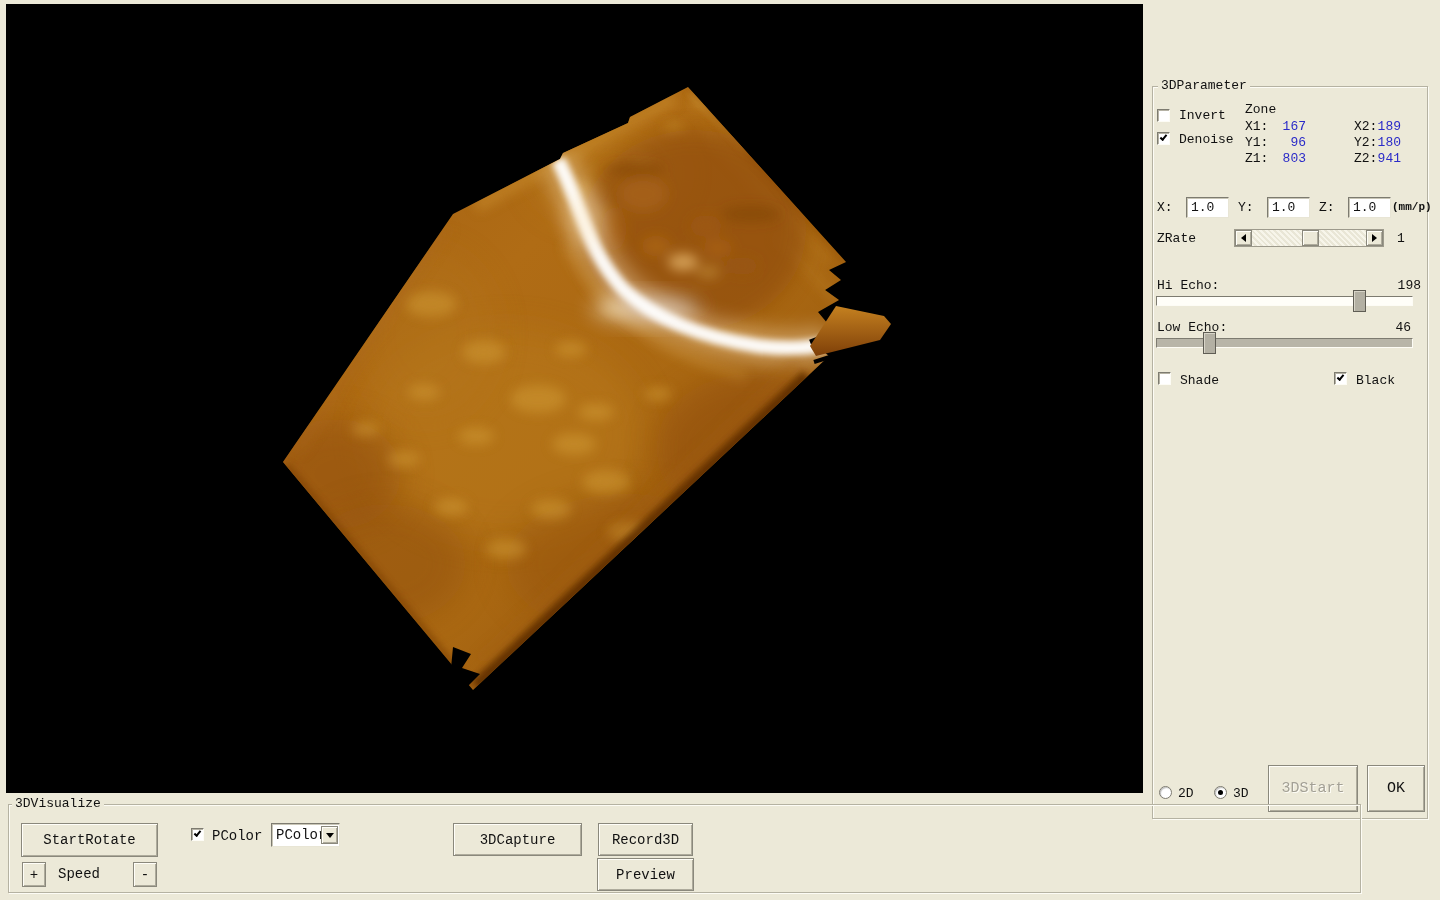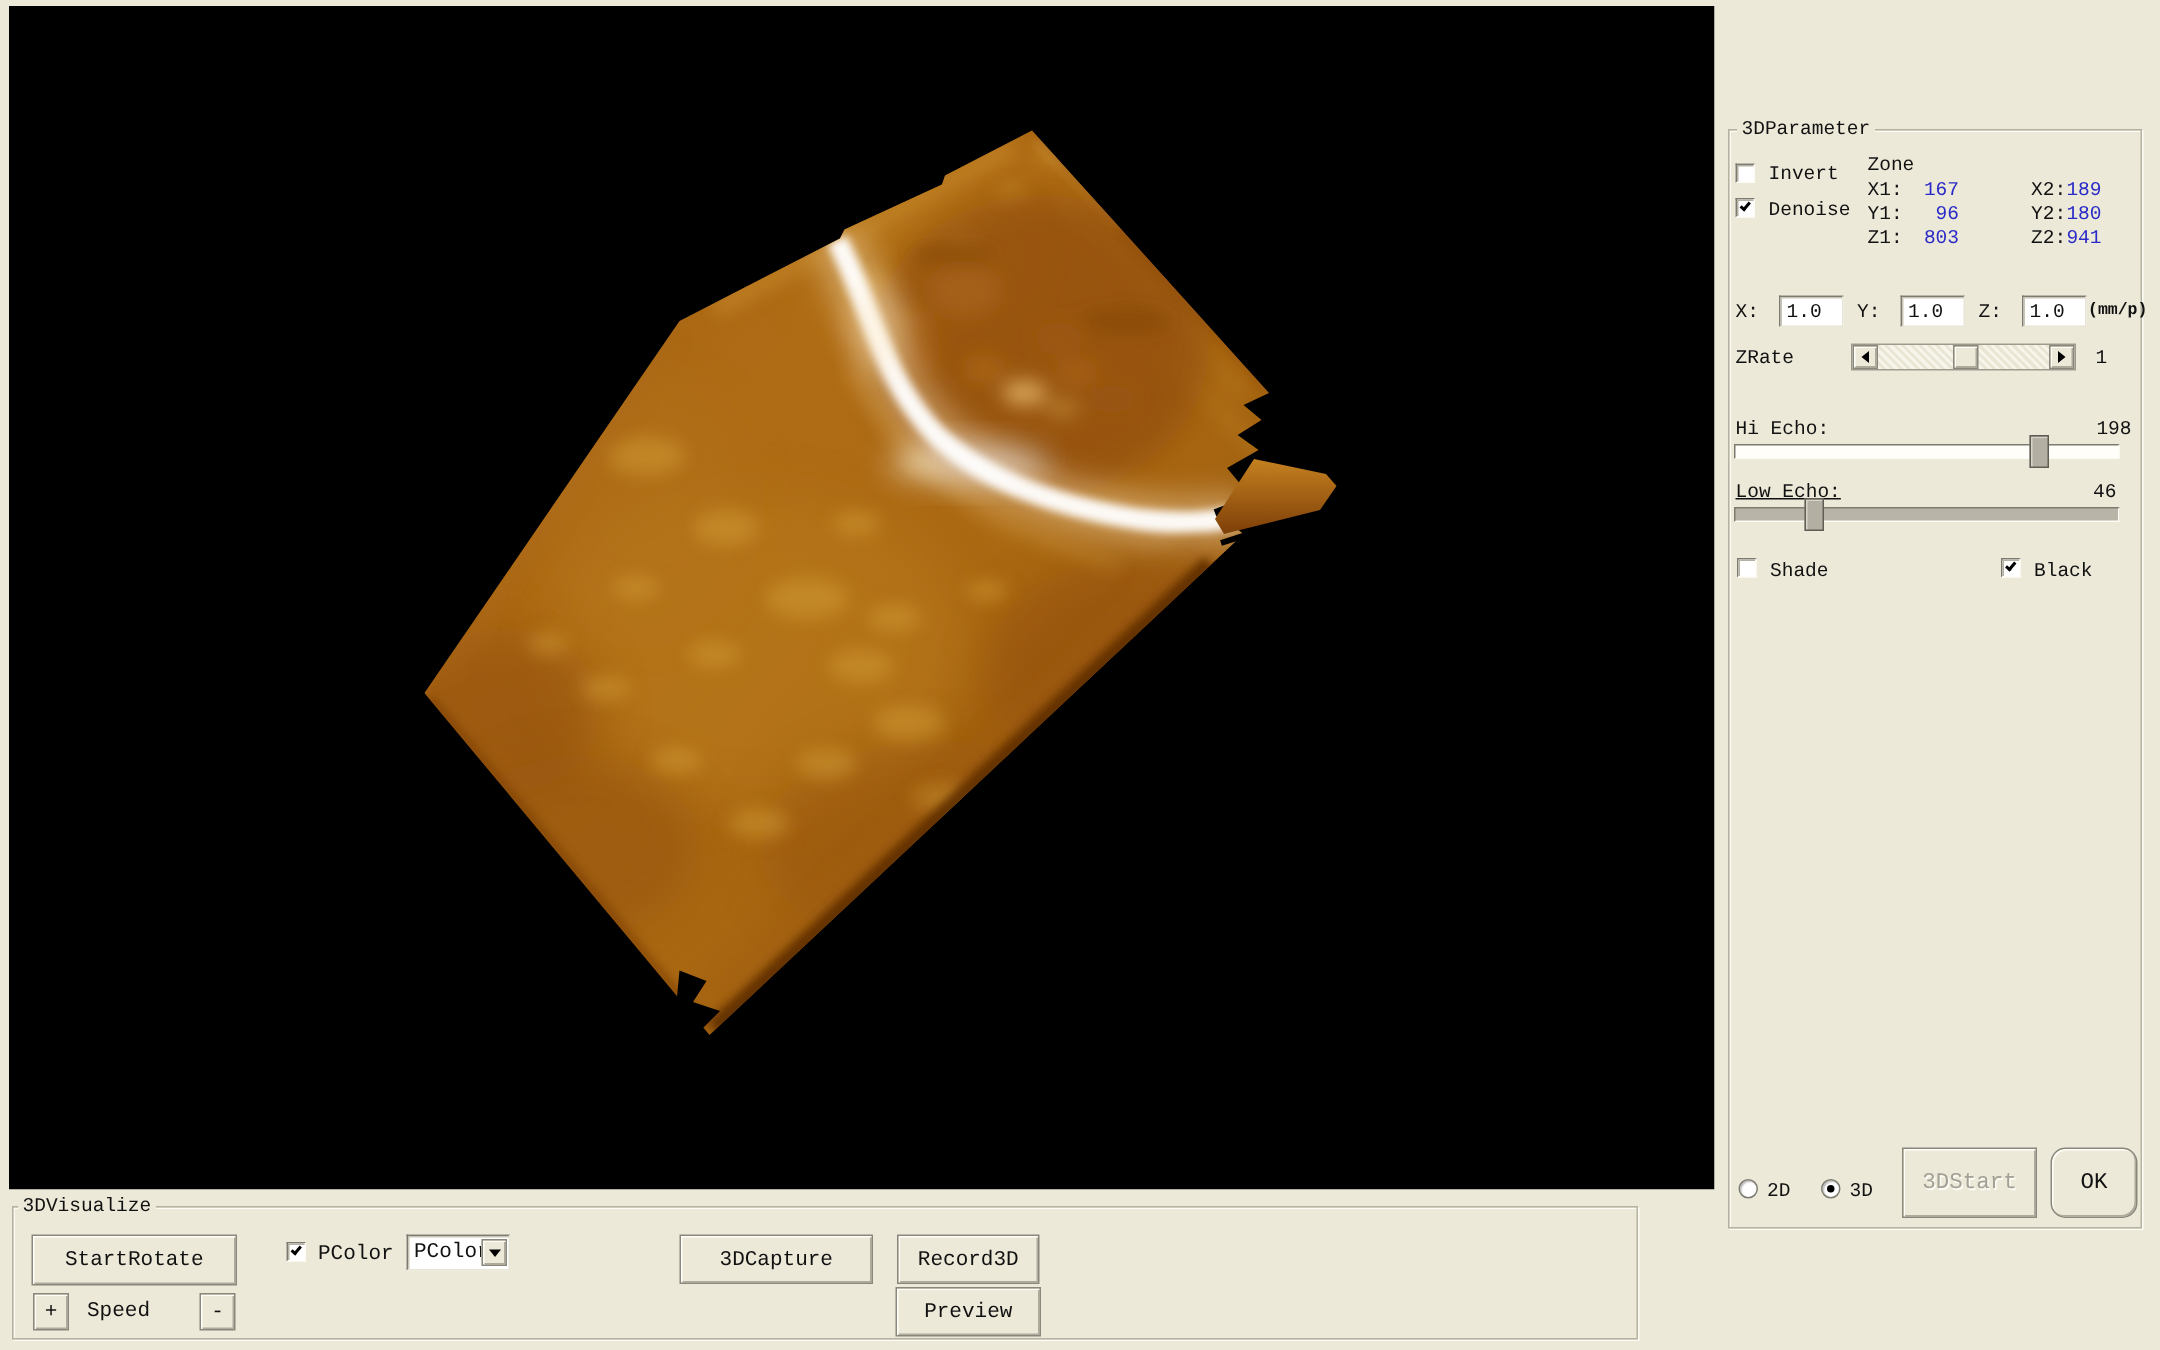--- a/index.html
+++ b/index.html
@@ -298,45 +298,45 @@
           <span class="tri-right"></span>
         </span>
     </div>
     <span class="lbl" style="left:244px; top:145px;">1</span>
 
     <span class="lbl" style="left:4px; top:192px;">Hi Echo:</span>
     <span class="lbl" style="left:228px; top:192px; width:40px; text-align:right;">198</span>
     <div class="slider-track light" style="left:3px; top:209px; width:257px;"></div>
     <span class="slider-thumb" style="top: 203px; left: 200px;"></span>
 
-    <span class="lbl" style="left:4px; top:234px;text-decoration:underline;">Low Echo:</span>
+    <span class="lbl" style="left:4px; top:234px;">Low Echo:</span>
     <span class="lbl" style="left:218px; top:234px; width:40px; text-align:right;">46</span>
     <div class="slider-track gray" style="left:3px; top:251px; width:257px;"></div>
     <span class="slider-thumb" style="top: 245px; left: 50px;"></span>
 
     <span class="checkbox" style="left:5px; top:285px;"></span>
     <span class="lbl" style="left:27px; top:287px;">Shade</span>
     <span class="checkbox" style="left:181px; top:285px;">
         <span class="check"></span>
       </span>
     <span class="lbl" style="left:203px; top:287px;">Black</span>
 
     <span class="radio" style="left:6px; top:699px;"></span>
     <span class="lbl" style="left:25px; top:700px;">2D</span>
     <span class="radio" style="left:61px; top:699px;">
         <span class="dot"></span>
       </span>
     <span class="lbl" style="left:80px; top:700px;">3D</span>
     <button class="btn big disabled" style="left:115px; top:678px; width:90px; height:47px;">3DStart</button>
-    <button class="btn big" style="left:214px; top:678px; width:58px; height:47px;border-radius:10px;">OK</button>
+    <button class="btn big" style="left:214px; top:678px; width:58px; height:47px;">OK</button>
   </div>
 </div>
 
 <div class="panel" style="left:0; top:793px; width:1143px; height:107px;">
-  <div class="groupbox" style="left:8px; top:11px; width:1084px; height:89px;">
+  <div class="groupbox" style="left:8px; top:11px; width:1353px; height:89px;">
     <span class="groupbox-label" style="left:3px;">3DVisualize</span>
 
     <button class="btn" style="left:12px; top:18px; width:137px; height:34px;">StartRotate</button>
 
     <span class="checkbox" style="left:182px; top:23px;">
         <span class="check"></span>
       </span>
     <span class="lbl" style="left:203px; top:24px; font-size:14px;">PColor</span>
 
     <div class="dropdown" style="left:262px; top:18px; width:69px; height:24px;">

